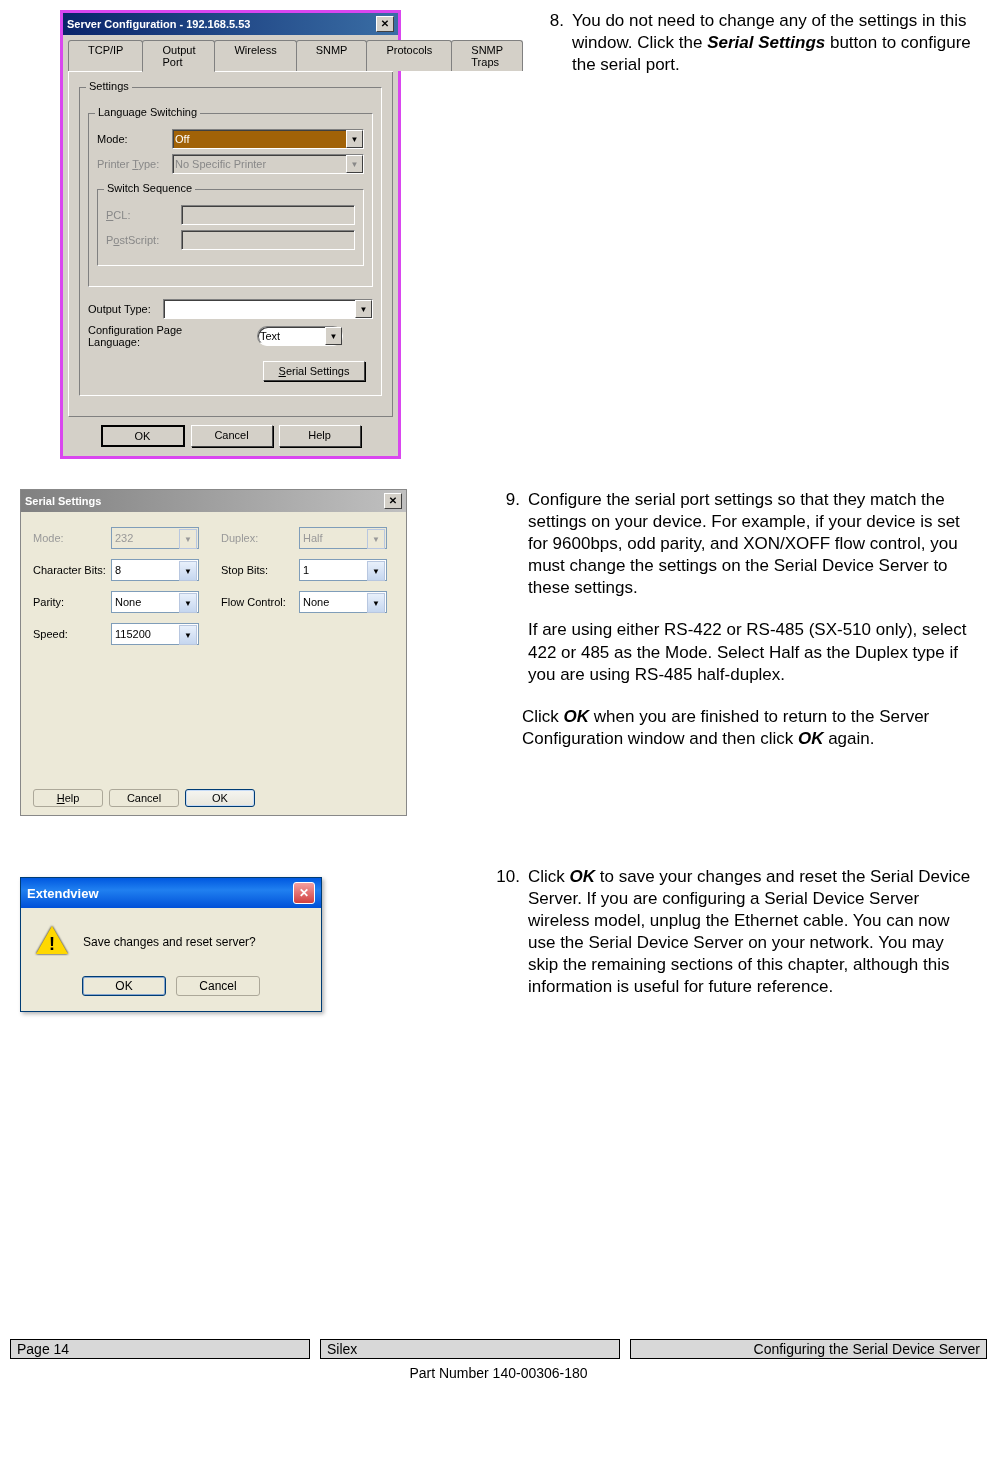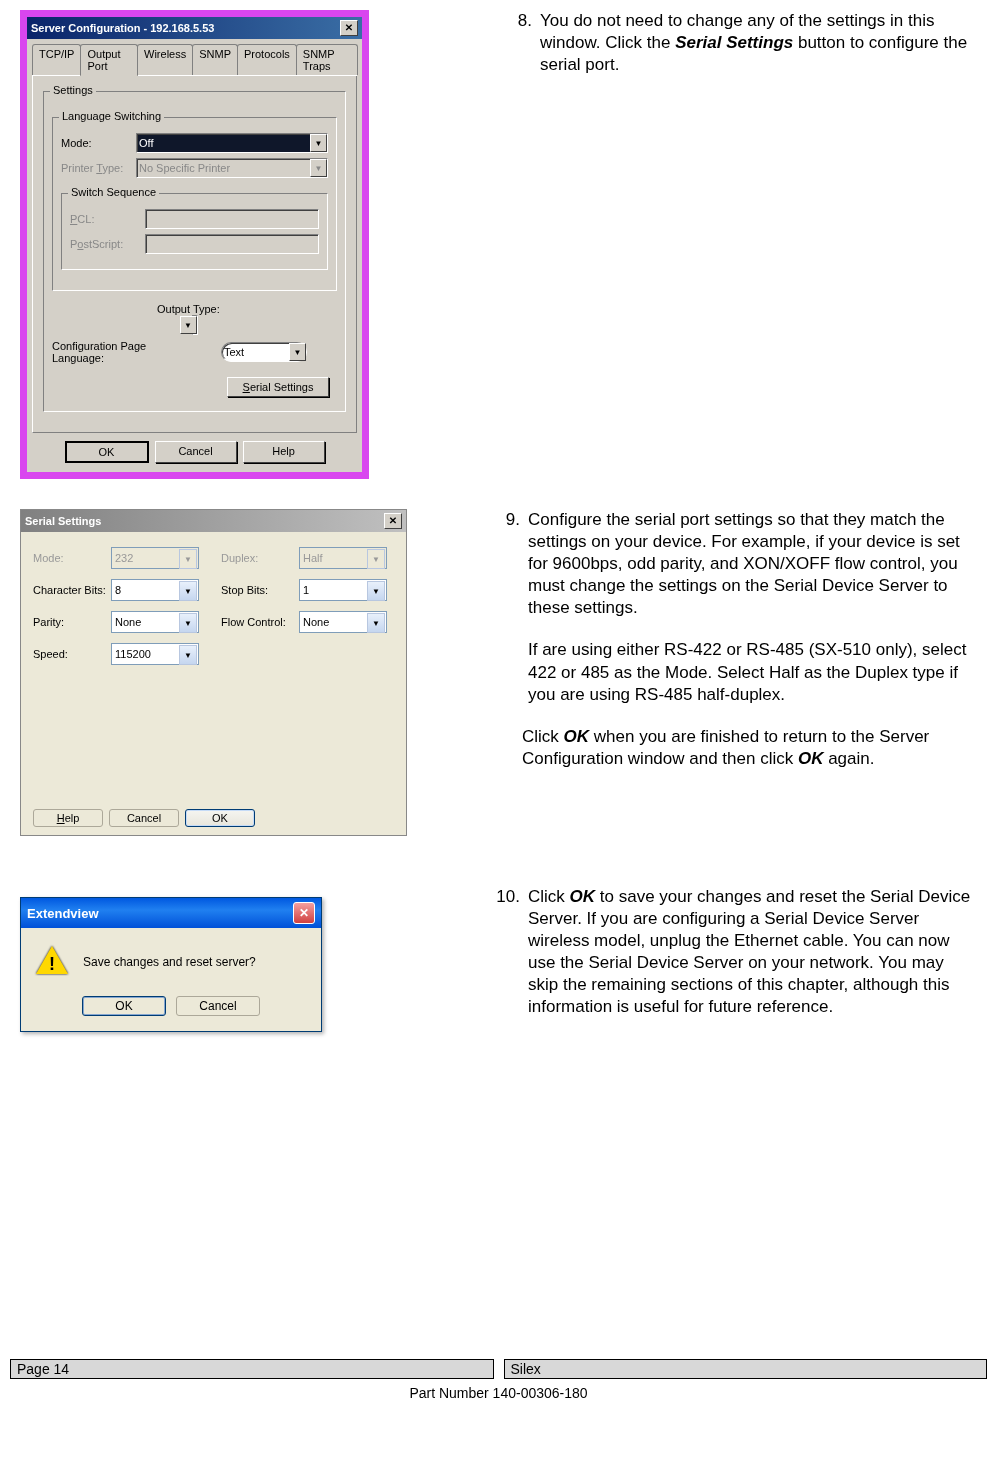--- a/index.html
+++ b/index.html
@@ -40,21 +40,22 @@
     .step-text {
       flex-grow: 1;
     }
     .step-continue {
       margin-left: 36px;
       margin-bottom: 20px;
     }
     
     .dialog1 {
       width: 335px;
-      border: 7px solid #d946ef;
+      border: 3px solid #d946ef;
+      margin-left: 40px;
     }
     .title-bar {
       background: linear-gradient(to right, #0a246a, #3a6ea5);
       color: #fff;
       font-size: 11px;
       font-weight: bold;
       padding: 3px 4px;
       display: flex;
       justify-content: space-between;
       align-items: center;
@@ -80,21 +81,21 @@
     .dialog-body {
       background: #d4d0c8;
       padding: 5px;
     }
     .tabs {
       display: flex;
       font-size: 11px;
       border-bottom: 1px solid #fff;
     }
     .tab {
-      padding: 3px 6px;
+      padding: 3px 19px;
       background: #d4d0c8;
       border: 1px solid #808080;
       border-bottom: none;
       border-top-left-radius: 3px;
       border-top-right-radius: 3px;
       margin-right: -1px;
       position: relative;
     }
     .tab.active {
       background: #d4d0c8;
@@ -154,21 +155,21 @@
       box-shadow: inset 1px 1px 0 #404040;
       height: 18px;
       display: flex;
       align-items: center;
       padding: 0 2px;
       font-size: 11px;
       flex-grow: 1;
       position: relative;
     }
     .dropdown.selected {
-      background: #0f172a;
+      background: #a16207;
       color: #fff;
     }
     .dropdown.disabled {
       background: #d4d0c8;
       color: #888;
     }
     .dropdown-arrow {
       width: 15px;
       height: 16px;
       background: #d4d0c8;
@@ -459,21 +460,21 @@
                   <div class="form-row">
                     <div class="form-label disabled"><span class="u">P</span>CL:</div>
                     <div class="text-input disabled"></div>
                   </div>
                   <div class="form-row">
                     <div class="form-label disabled">P<span class="u">o</span>stScript:</div>
                     <div class="text-input disabled"></div>
                   </div>
                 </div>
               </div>
-              <div class="form-row" style="margin-top:12px;flex-direction:column;">
+              <div class="form-row" style="margin-top:12px;">
                 <div class="form-label">Output Type:</div>
                 <div class="dropdown">
                   <div class="dropdown-arrow">▼</div>
                 </div>
               </div>
               <div class="form-row">
                 <div class="form-label wide">Configuration Page Language:</div>
                 <div class="dropdown" style="width:80px;flex-grow:0;margin-left:auto;margin-right:30px;border-radius:10px;">
                   <span>Text</span>
                   <div class="dropdown-arrow">▼</div>
@@ -615,15 +616,16 @@
         </div>
       </div>
     </div>
   </div>
 </div>
 
 <div class="footer">
   <div class="footer-boxes">
     <div class="footer-box left">Page 14</div>
     <div class="footer-box center">Silex</div>
+    <div class="footer-box right">Configuring the Serial Device Server</div>
   </div>
   <div class="part-number">Part Number 140-00306-180</div>
 </div>
 
 </body></html>

